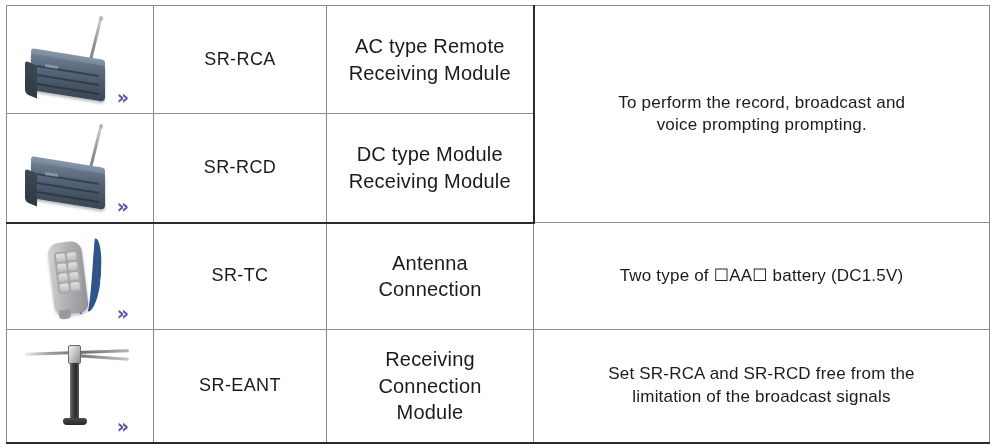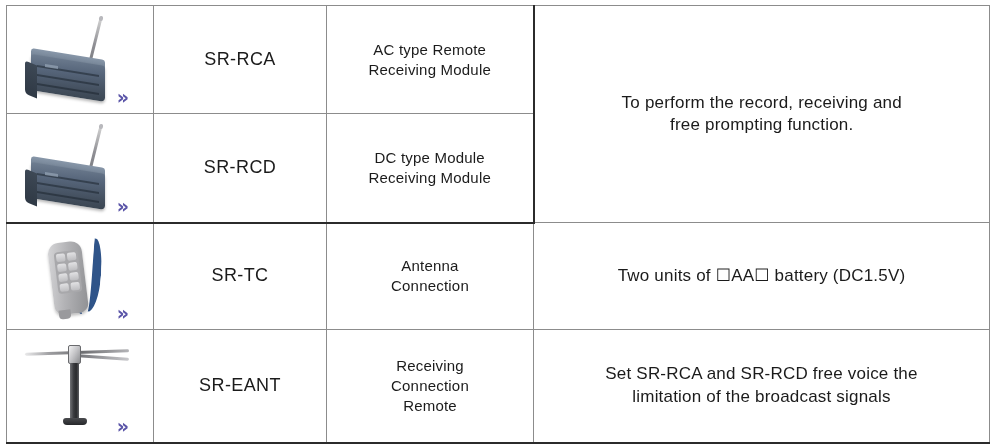--- a/index.html
+++ b/index.html
@@ -52,21 +52,21 @@
   .rule-strong-bottom { border-bottom: 2px solid #2b2b2b !important; }
   .rule-strong-left   { border-left: 2px solid #2b2b2b !important; }
 
   .cell-img {
     position: relative;
     overflow: hidden;
   }
 
   .cell-text {
     text-align: center;
-    font-size: 15px;
+    font-size: 20px;
     line-height: 1.32;
     letter-spacing: 0.2px;
     color: #1b1b1b;
     padding: 2px 6px;
   }
   .cell-model { font-size: 18px; letter-spacing: 0.4px; }
   .cell-desc  { font-size: 17px; }
 
   
   .chevron {
@@ -269,22 +269,22 @@
           <div class="mod-led"></div>
         </div>
         <span class="chevron">»</span>
       </td>
       <td class="cell-text cell-model">SR-RCA</td>
       <td class="cell-text">
         <div>AC type Remote</div>
         <div>Receiving Module</div>
       </td>
       <td class="cell-text cell-desc rule-strong-left" rowspan="2">
-        <div>To perform the record, receiving and</div>
-        <div>free prompting function.</div>
+        <div>To perform the record, broadcast and</div>
+        <div>voice prompting prompting.</div>
       </td>
     </tr>
 
     <tr class="row-b rule-strong">
       <td class="cell-img rule-strong-bottom">
         <div class="art">
           <div class="mod-ant"></div>
           <div class="mod-ant-tip"></div>
           <div class="mod-top"></div>
           <div class="mod-body"></div>
@@ -322,41 +322,41 @@
           <div class="rem-neck"></div>
         </div>
         <span class="chevron">»</span>
       </td>
       <td class="cell-text cell-model">SR-TC</td>
       <td class="cell-text">
         <div>Antenna</div>
         <div>Connection</div>
       </td>
       <td class="cell-text cell-desc">
-        <div>Two units of ☐AA☐ battery (DC1.5V)</div>
+        <div>Two type of ☐AA☐ battery (DC1.5V)</div>
       </td>
     </tr>
 
     <tr class="row-d">
       <td class="cell-img rule-strong-bottom">
         <div class="art">
           <div class="ant-cross"></div>
           <div class="ant-cross2"></div>
           <div class="ant-hub"></div>
           <div class="ant-mast"></div>
           <div class="ant-foot"></div>
         </div>
         <span class="chevron">»</span>
       </td>
       <td class="cell-text cell-model rule-strong-bottom">SR-EANT</td>
       <td class="cell-text rule-strong-bottom">
         <div>Receiving</div>
         <div>Connection</div>
-        <div>Remote</div>
+        <div>Module</div>
       </td>
       <td class="cell-text cell-desc rule-strong-bottom">
-        <div>Set SR-RCA and SR-RCD free voice the</div>
+        <div>Set SR-RCA and SR-RCD free from the</div>
         <div>limitation of the broadcast signals</div>
       </td>
     </tr>
 
   </tbody>
 </table>
 
 </body></html>

